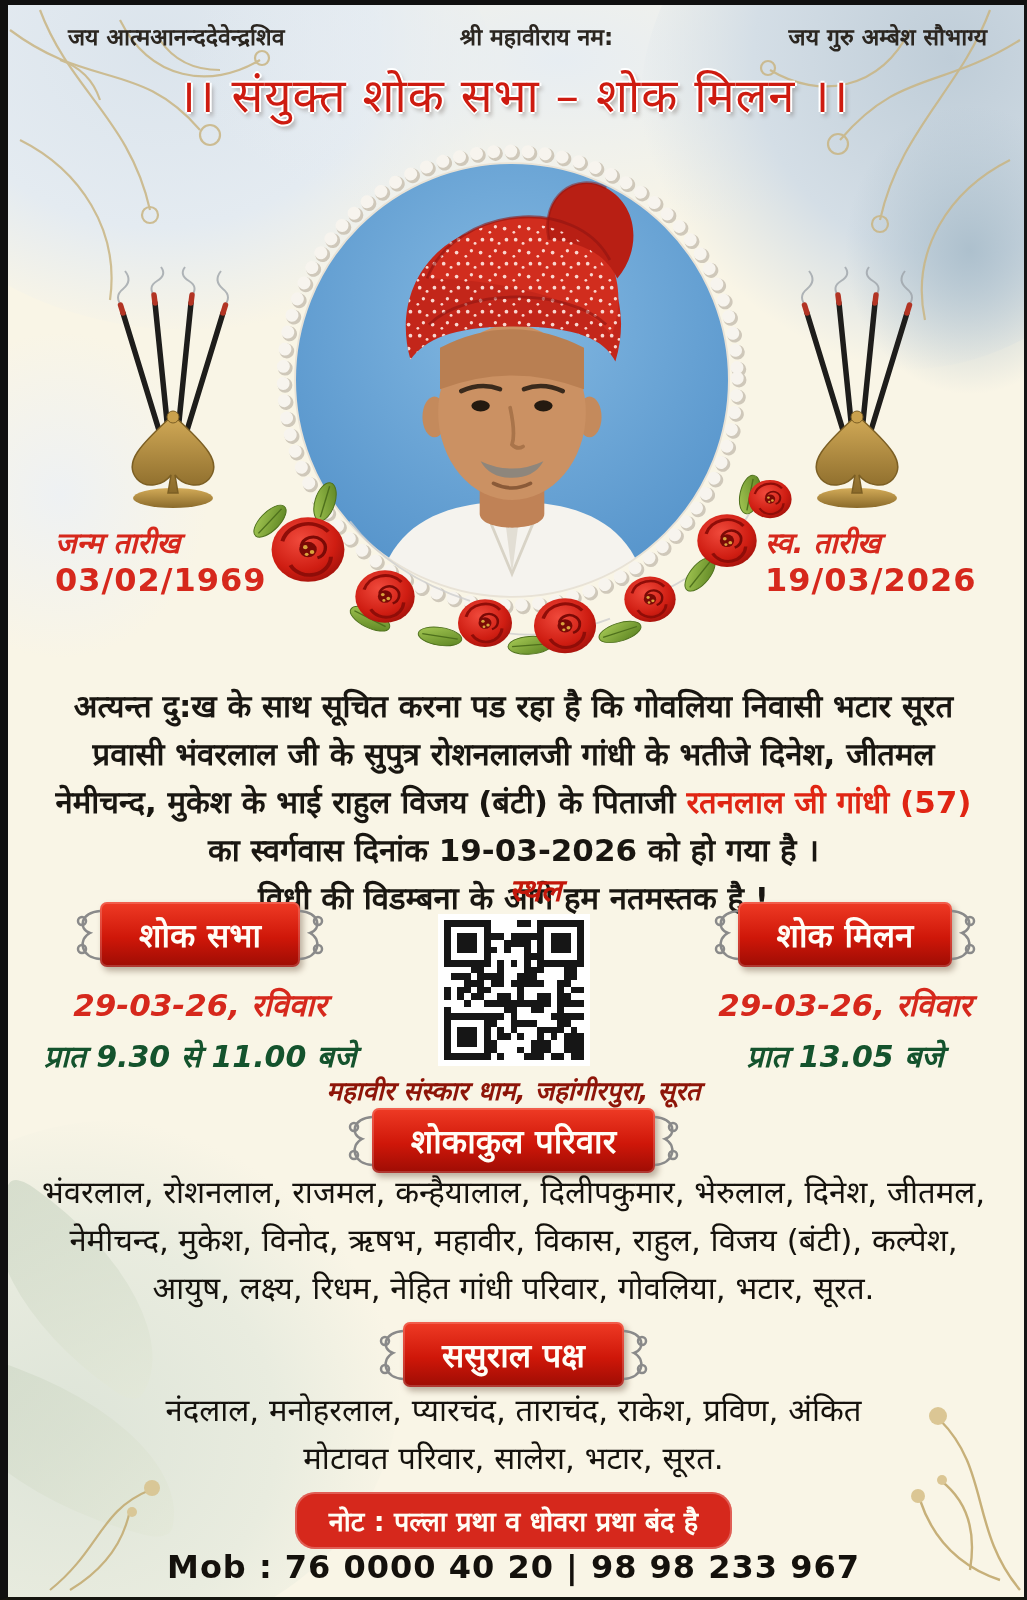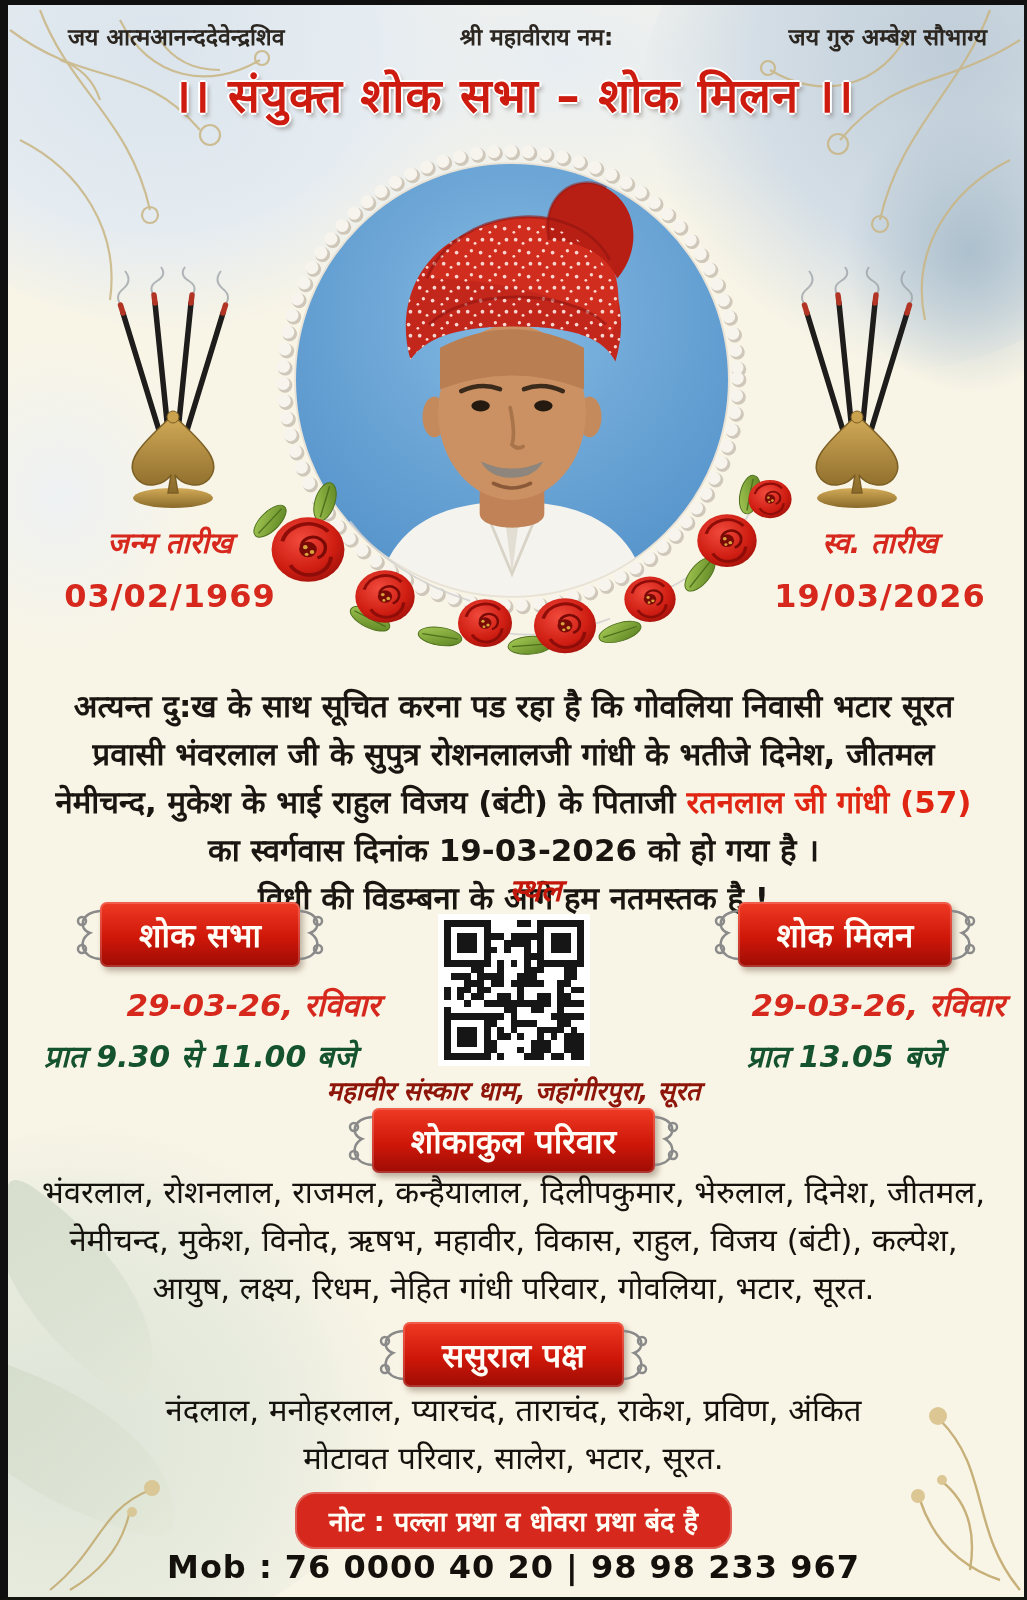--- a/index.html
+++ b/index.html
@@ -25,50 +25,50 @@
   .wash.ml{left:-90px; top:330px; width:300px; height:330px;
     background:radial-gradient(ellipse, #eef1f3 0%, rgba(244,243,235,0) 70%);}
   .wash.bl{left:-160px; top:1120px; width:560px; height:520px;
     background:radial-gradient(ellipse at 40% 60%, #dde4d8 0%, #e9ecdf 45%, rgba(249,245,230,0) 72%);}
   .leafshape{position:absolute; z-index:0; background:linear-gradient(120deg,#ccd6c4,#e3e8d8); border-radius:8% 92% 10% 90%; opacity:.7;}
   svg.goldart{position:absolute; z-index:1;}
   
   .topline{position:absolute; top:20px; left:40px; right:40px; z-index:5;
     display:flex; justify-content:space-between; font-size:23px; font-weight:700; color:#2b2620;margin-left:28px;}
   .maintitle{position:absolute; top:62px; left:0; right:0; z-index:5; text-align:center;
-    font-size:47px; font-weight:700; color:#ce1b10; letter-spacing:1px;
+    font-size:47px; font-weight:400; color:#ce1b10; letter-spacing:1px;
     text-shadow:-2px 0 0 #ffffff,2px 0 0 #ffffff,0 -2px 0 #ffffff,0 2px 0 #ffffff,3px 4px 4px rgba(60,40,30,.35);}
   
   .portrait{position:absolute; left:272px; top:140px; width:480px; height:480px; z-index:4;}
   .incense{position:absolute; top:265px; width:170px; height:250px; z-index:3;}
   .incense.left{left:85px;} .incense.right{left:775px; transform:scaleX(-1);}
   .garland{position:absolute; left:230px; top:468px; width:565px; height:195px; z-index:6;}
-  .datebox{position:absolute; top:522px; width:230px; z-index:5; text-align:center; color:#d6281c;}
+  .datebox{position:absolute; top:522px; width:230px; z-index:5; color:#d6281c;}
   .datebox.left{left:55px;} .datebox.right{left:765px;}
   .datebox .lbl{font-size:29px; font-weight:800; font-style:italic;}
-  .datebox .val{font-size:32px; font-weight:800; margin-top:16px; letter-spacing:1px;}
+  .datebox .val{font-size:32px; font-weight:800; margin-top:0; letter-spacing:1px;}
   
   .announce{position:absolute; left:40px; right:40px; top:682px; z-index:5; text-align:center;
     font-size:31px; font-weight:700; color:#191611; line-height:48px;}
   .announce .hl{color:#e02513;}
   
   .venueblock{position:absolute; left:0; right:0; top:868px; z-index:5; text-align:center;}
   .venueblock .sthal{font-size:31px; font-weight:800; font-style:italic; color:#c3170b;padding-left:44px;}
   .qrwrap{display:inline-block; background:#ffffff; padding:6px; margin-top:4px; line-height:0;}
   .venuename{font-size:26px; font-weight:800; font-style:italic; color:#8e1509; margin-top:6px;}
   .eventcol{position:absolute; z-index:5; text-align:center; top:902px;}
   .eventcol.left{left:20px; width:360px;}
   .eventcol.right{left:685px; width:320px;}
   .ribbon{position:relative; display:inline-block; padding:10px 39px; border-radius:7px;
     background:linear-gradient(180deg,#ef3b25 0%, #cf1709 55%, #9d0c04 100%);
     color:#fffdf6; font-size:33px; font-weight:800;
     box-shadow:inset 0 0 0 2px rgba(255,255,255,.18), 3px 4px 6px rgba(70,40,20,.35);text-align:right;}
   .ribbon svg.fl{position:absolute; top:50%; width:34px; height:64px; transform:translateY(-50%);}
   .ribbon svg.fl.l{left:-30px;} .ribbon svg.fl.r{right:-30px; transform:translateY(-50%) scaleX(-1);}
-  .evdate{font-size:31px; font-weight:800; color:#d6281c; margin-top:16px; font-style:italic;text-align:right;}
+  .evdate{font-size:31px; font-weight:800; color:#d6281c; margin-top:16px; font-style:italic;}
   .evtime{font-size:30px; font-weight:800; color:#14532d; margin-top:10px; font-style:italic;}
   
   .section{position:absolute; left:0; right:0; z-index:5; text-align:center;}
   .names{font-size:31px; font-weight:400; color:#15120d; line-height:48px; padding:0 30px;}
   .notepill{display:inline-block; background:#d6281c; color:#fffdf4; font-size:27px; font-weight:800;
     padding:10px 34px; border-radius:20px; box-shadow:inset 0 0 0 2px rgba(255,255,255,.25);}
   .mobline{font-size:32px; font-weight:800; color:#14110c; letter-spacing:1px;}
 </style>
 </head>
 <body>

